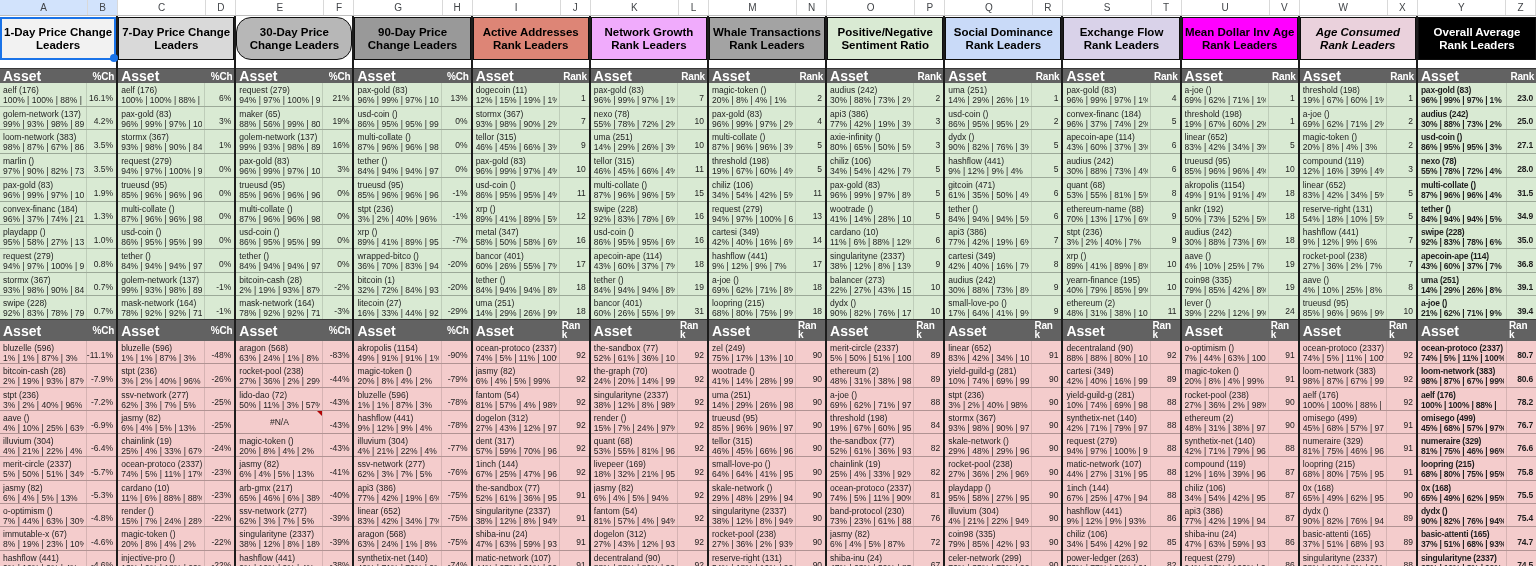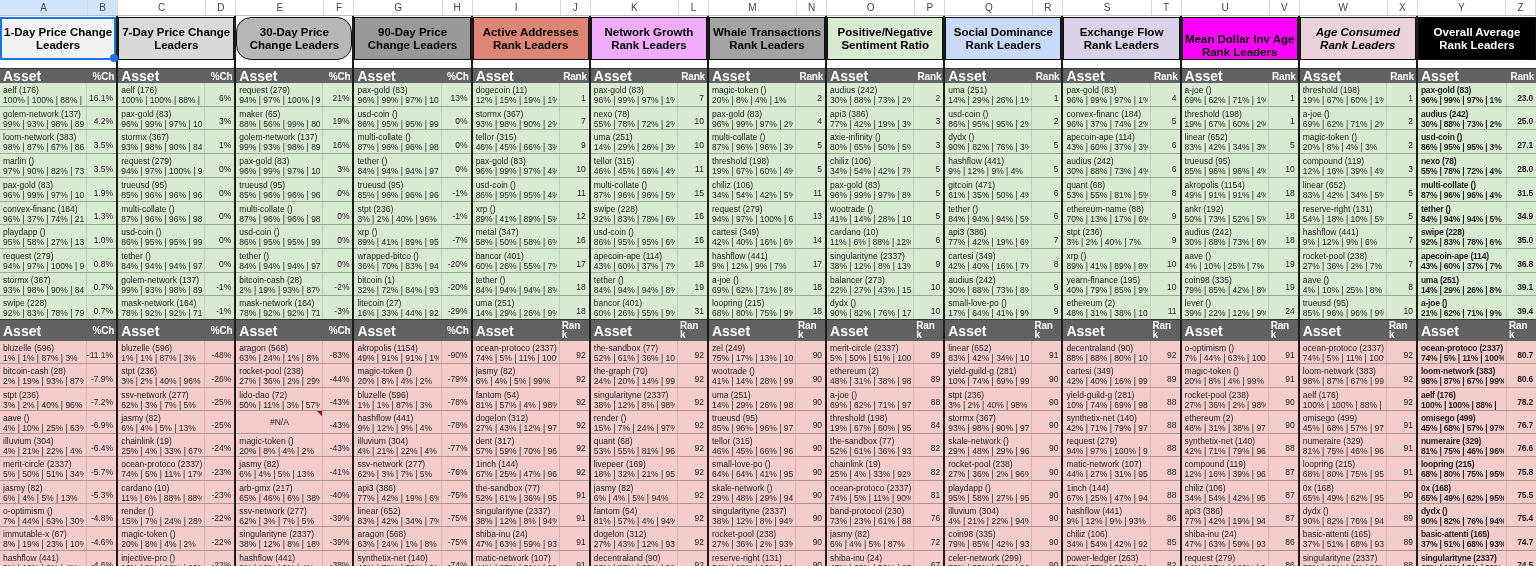--- a/index.html
+++ b/index.html
@@ -1697,21 +1697,21 @@
         </div>
       </div>
     </div>
     <div class="section">
       <div class="lrow">
         <div class="lcell a">U</div>
         <div class="lcell b">V</div>
       </div>
       <div class="section-body">
         <div class="trow">
-          <div class="tbox" style="background: rgb(255, 0, 255); color: rgb(0, 0, 0); align-items: flex-end;">
+          <div class="tbox" style="background: rgb(255, 0, 255); color: rgb(0, 0, 0);">
             <span>Mean Dollar Inv Age Rank Leaders</span>
           </div>
         </div>
         <div class="shrow top">
           <div class="sh-asset">Asset</div>
           <div class="sh-val">Rank</div>
         </div>
         <div class="grp leaders">
           <div class="drow">
             <div class="d-asset">

